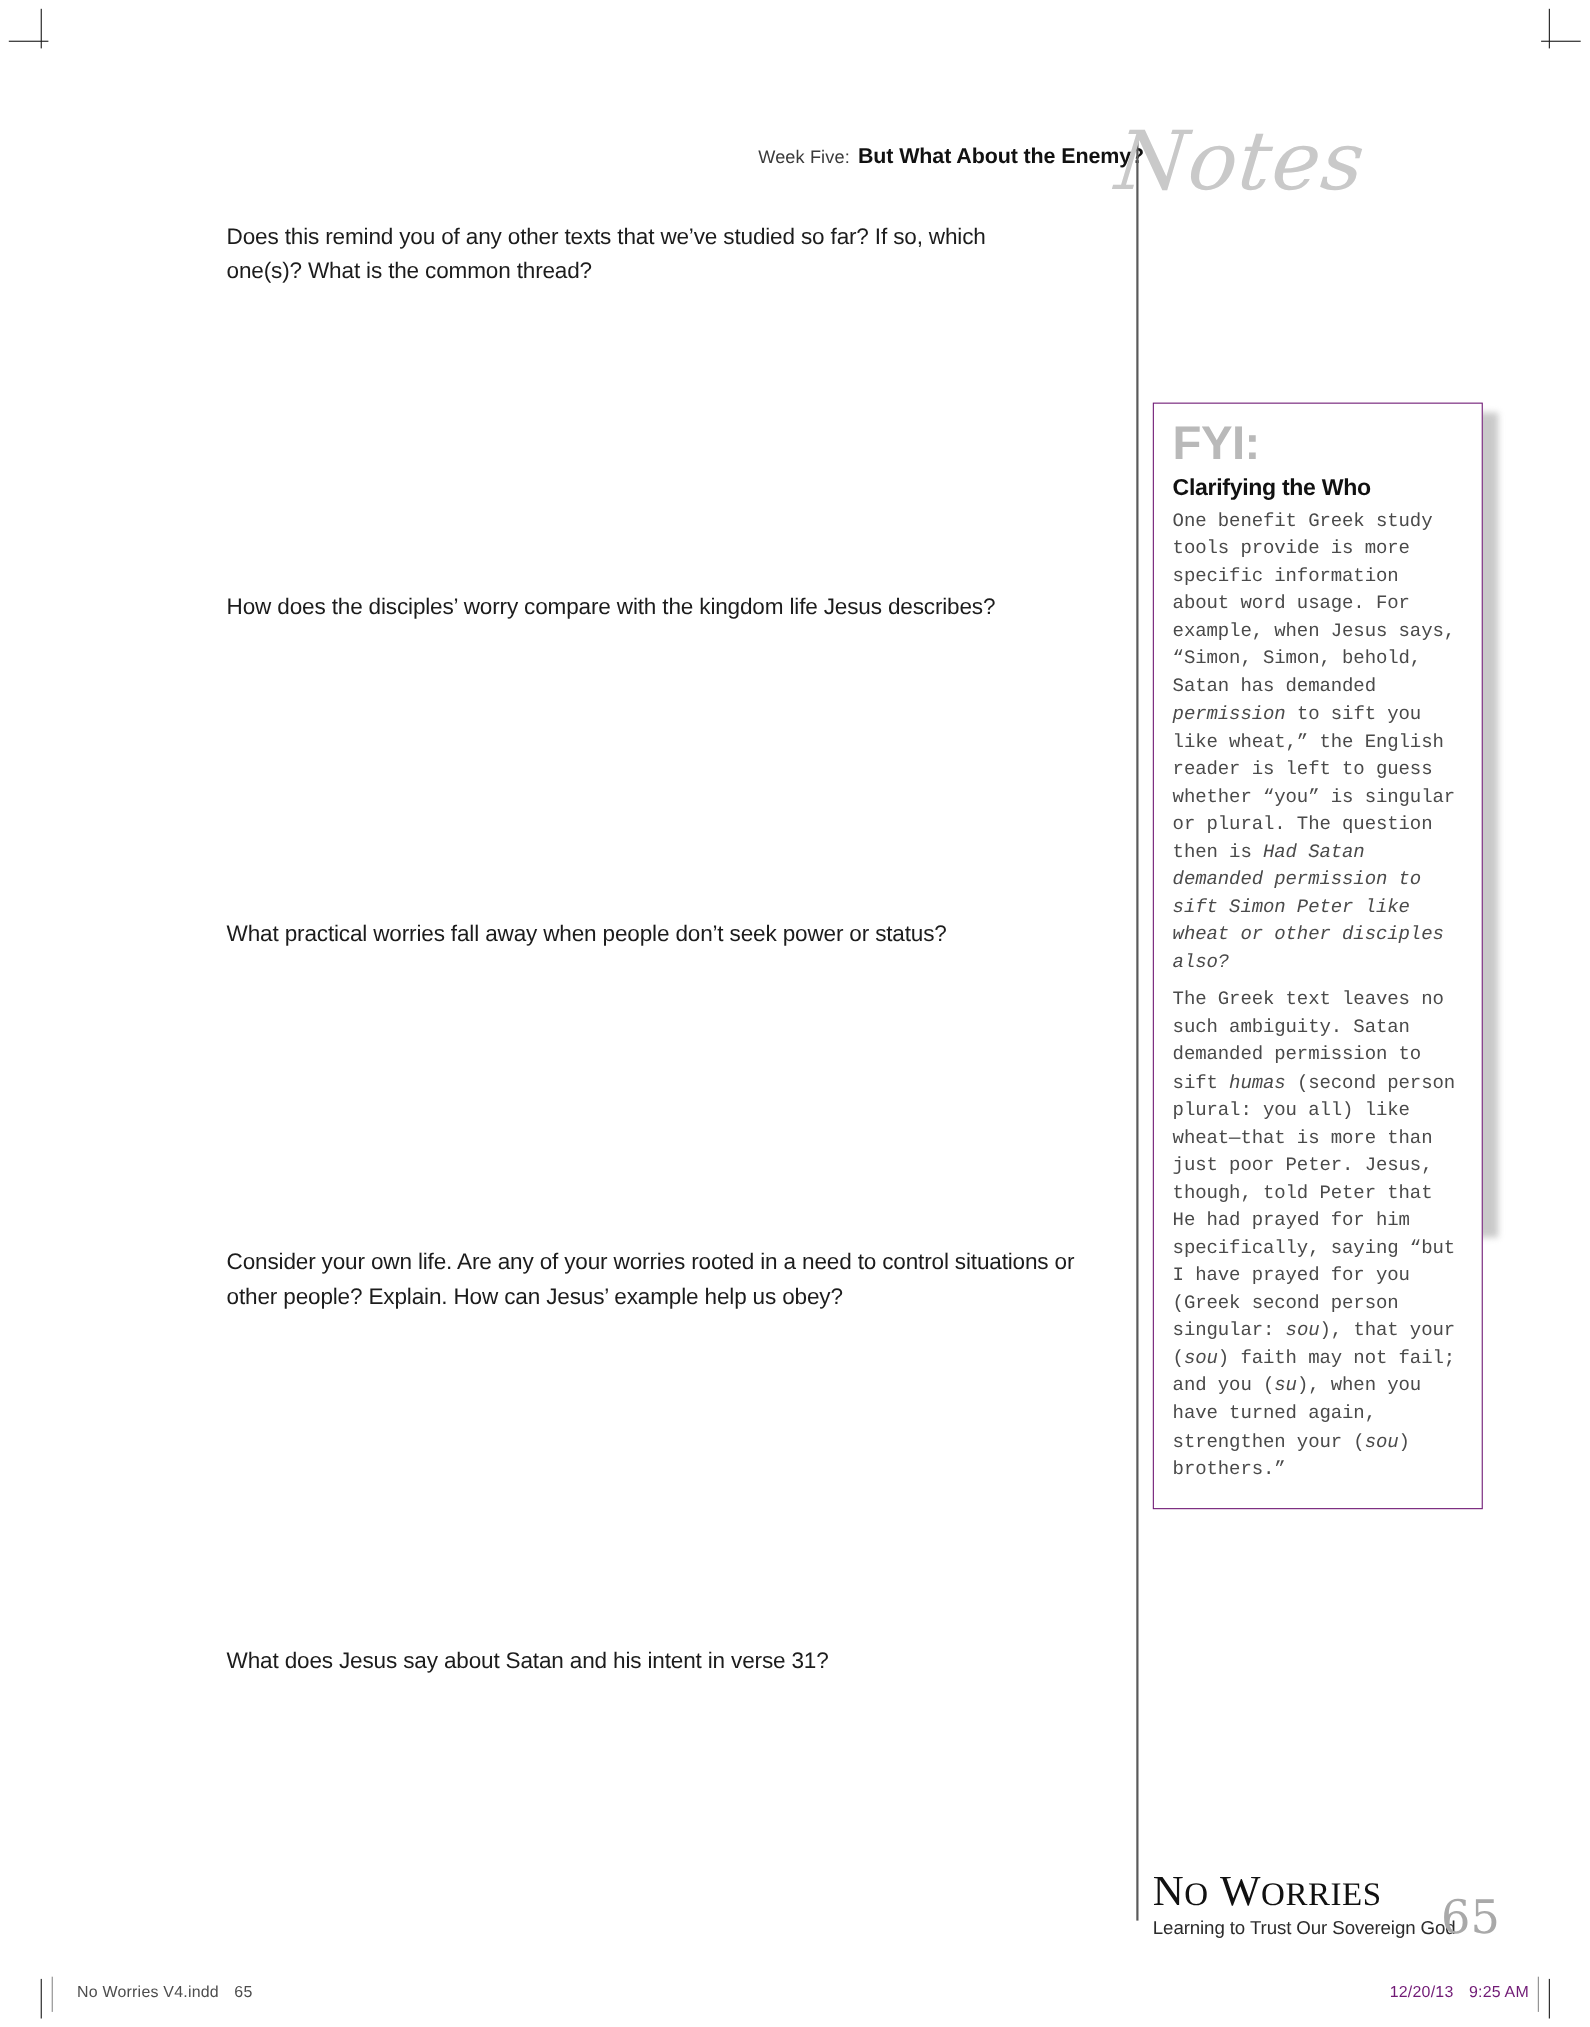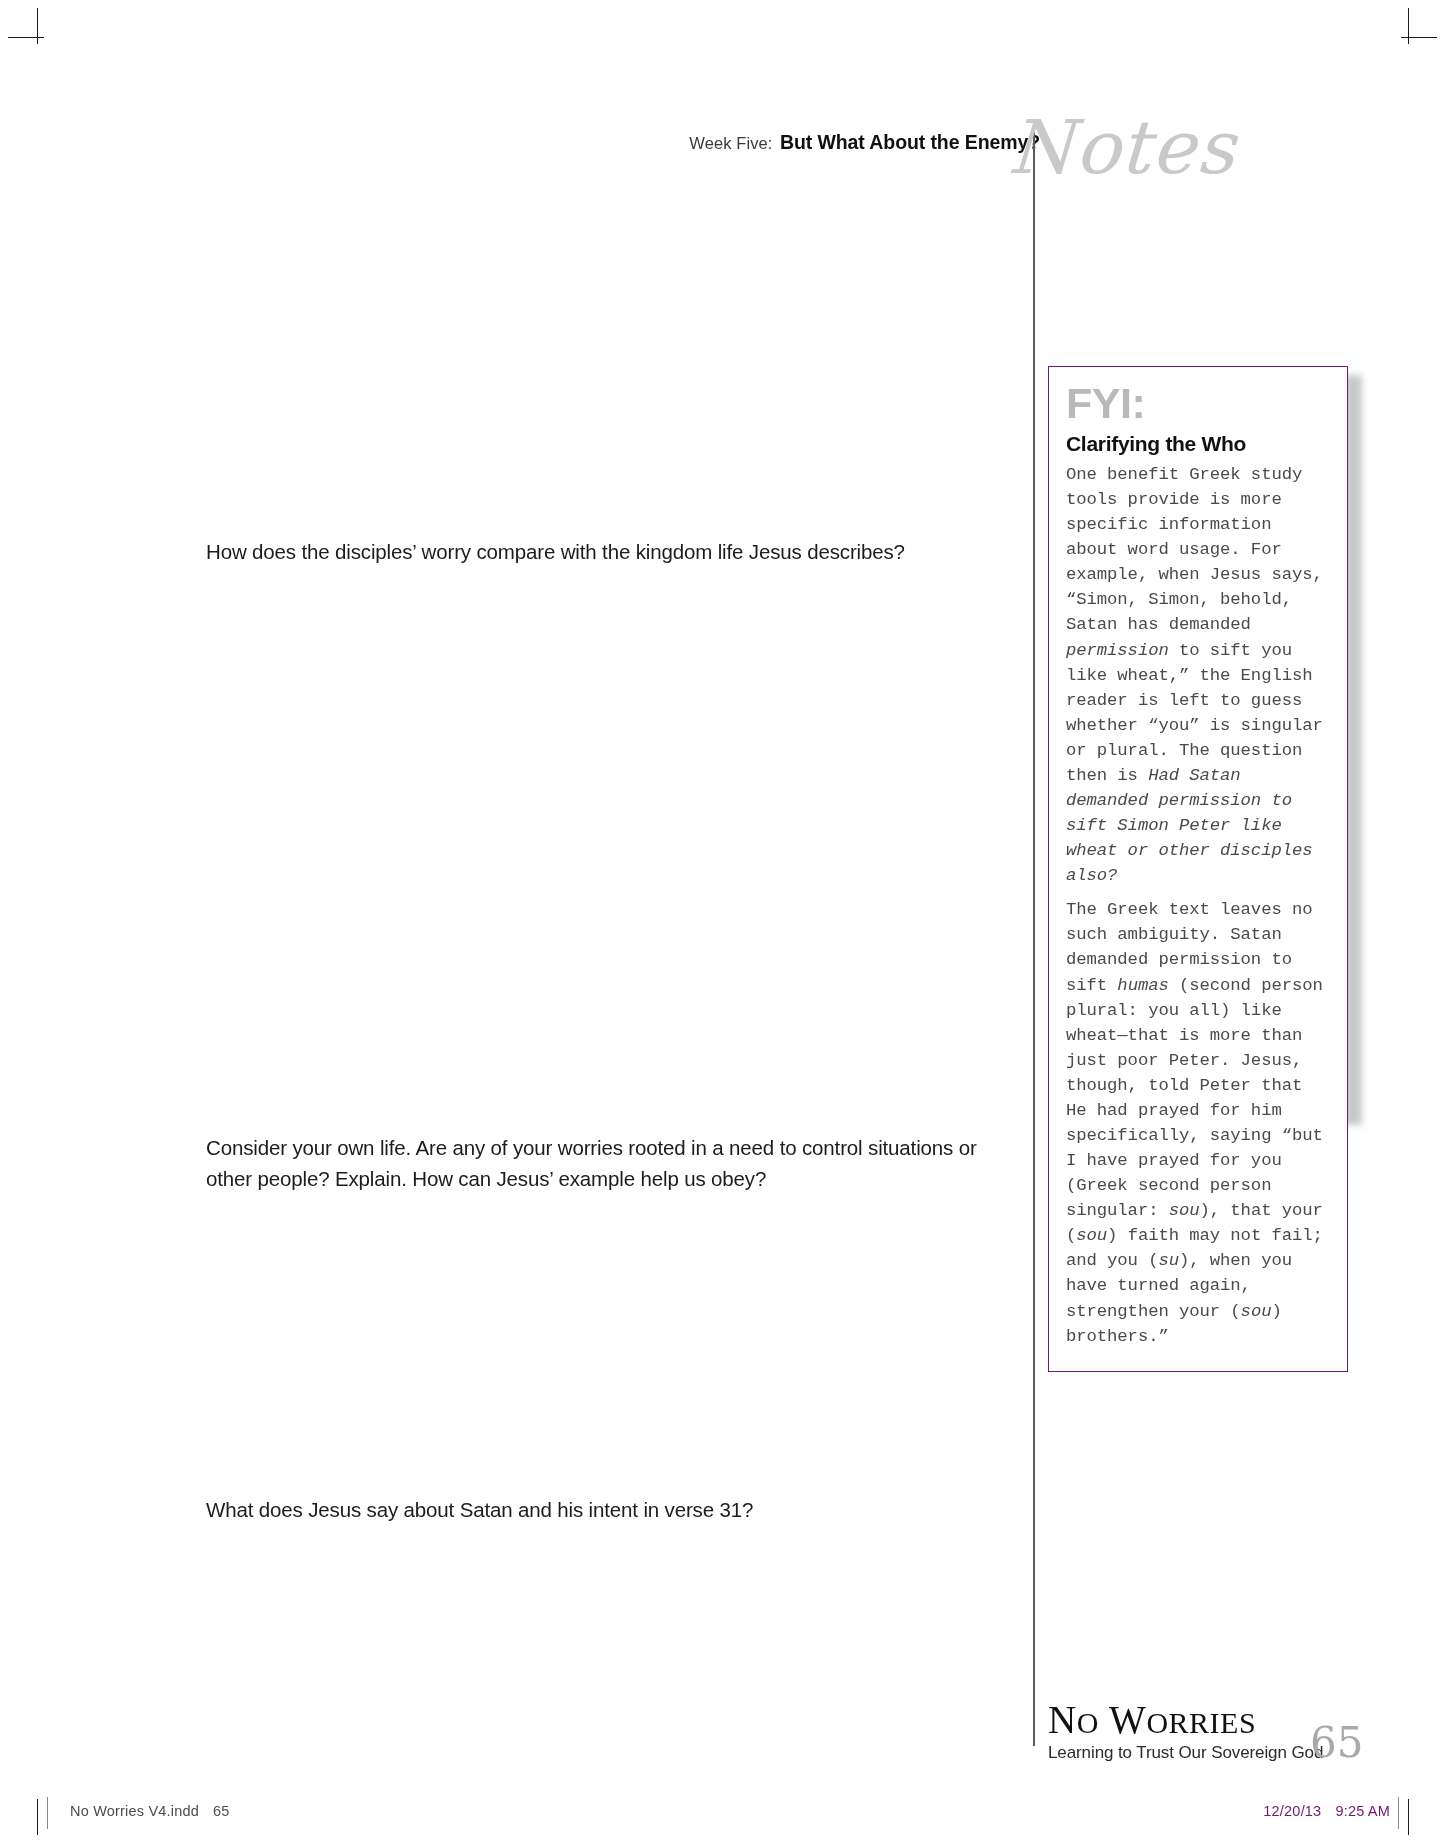--- a/index.html
+++ b/index.html
@@ -229,21 +229,23 @@
 
   <div id="header-row">
     <span class="hdr-week">Week Five:</span>
     <span class="hdr-title">But What About the Enemy?</span>
   </div>
 
   <div id="notes-rule"></div>
 
   <div id="notes-script">Notes</div>
 
+  <div class="question" id="q1">Does this remind you of any other texts that we’ve studied so far? If so, which one(s)? What is the common thread?</div>
   <div class="question" id="q2">How does the disciples’ worry compare with the kingdom life Jesus describes?</div>
+  <div class="question" id="q3">What practical worries fall away when people don’t seek power or status?</div>
   <div class="question" id="q4">Consider your own life. Are any of your worries rooted in a need to control situations or other people? Explain. How can Jesus’ example help us obey?</div>
   <div class="question" id="q5">What does Jesus say about Satan and his intent in verse 31?</div>
 
   <div id="fyi-shadow"></div>
   <div id="fyi-box">
     <div id="fyi-label">FYI:</div>
     <div id="fyi-heading">Clarifying the Who</div>
     <p class="fyi-para">
       <span>One benefit Greek study tools provide is more specific information about word usage. For example, when Jesus says, “Simon, Simon, behold, Satan has demanded </span><i>permission</i><span> to sift you like wheat,” the English reader is left to guess whether “you” is singular or plural. The question then is </span><i>Had Satan demanded permission to sift Simon Peter like wheat or other disciples also?</i>
     </p>

